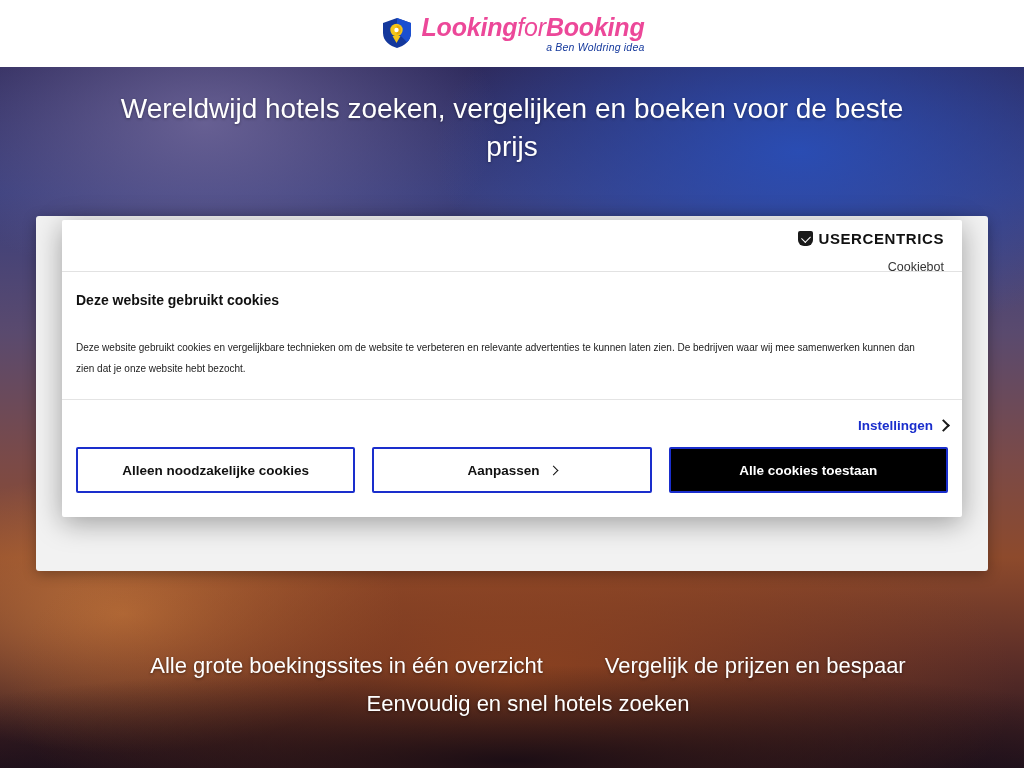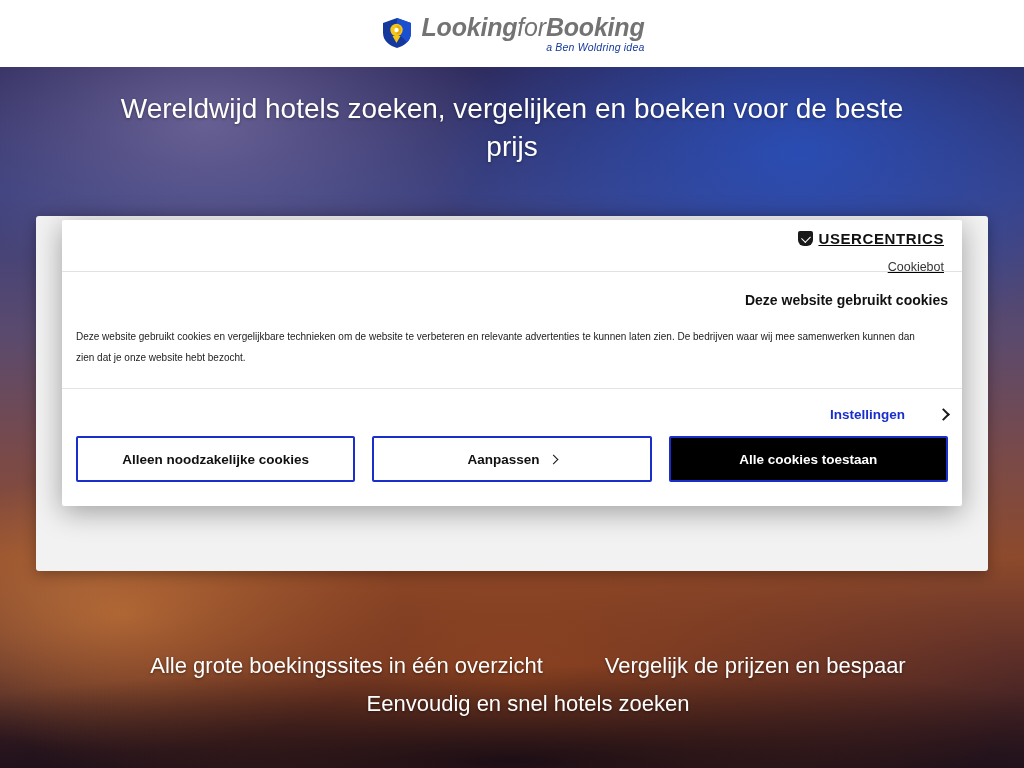--- a/index.html
+++ b/index.html
@@ -22,21 +22,21 @@
     align-items: center;
     justify-content: center;
     z-index: 5;
   }
   .logo-wrap { display: flex; align-items: flex-start; gap: 8px; }
   .logo-mark { width: 34px; height: 34px; position: relative; margin-top: 2px; }
   .logo-text-block { display: flex; flex-direction: column; }
   .logo-text {
     font-size: 25px;
     font-weight: bold;
-    color: #737373;
+    color: #ec4899;
     letter-spacing: -0.2px;
     line-height: 26px;
     font-style: italic;
   }
   .logo-text .thin { font-weight: normal; }
   .logo-sub {
     font-size: 10.5px;
     color: #14389c;
     font-style: italic;
     text-align: right;
@@ -124,21 +124,21 @@
     border-radius: 2px;
   }
   .cookie-brandbar {
     height: 52px;
     border-bottom: 1px solid #e2e2e2;
     display: flex;
     align-items: flex-start;
     justify-content: flex-end;
     padding: 10px 18px 0 0;
   }
-  .brand-block { text-align: right; text-decoration: underline; }
+  .brand-block { text-align: right; }
   .brand-row {
     display: flex;
     align-items: center;
     justify-content: flex-end;
     gap: 5px;
   }
   .brand-shield {
     width: 15px; height: 15px;
     background: #1a1a1a;
     border-radius: 2px 2px 6px 6px;
@@ -164,40 +164,39 @@
     color: #333333;
     margin-top: 13px;
     text-align: right;
   }
 
   .cookie-body { padding: 20px 14px 20px 14px; }
   .cookie-heading {
     font-size: 14px;
     font-weight: bold;
     color: #111111;
-    margin-bottom: 18px;
-    text-align: right;
+    margin-bottom: 29px;
   }
   .cookie-text {
     font-size: 10px;
     line-height: 21px;
     color: #222222;
     max-width: 845px;
   }
   .cookie-divider {
     height: 1px;
     background: #e4e4e4;
     margin: 0;
   }
   .settings-row {
     display: flex;
     align-items: center;
     justify-content: flex-end;
     padding: 18px 14px 10px 14px;
-    gap: 34px;
+    gap: 6px;
   }
   .settings-link {
     font-size: 13.5px;
     font-weight: bold;
     color: #1a2ecc;
     cursor: pointer;
   }
   .chev {
     display: inline-block;
     width: 9px; height: 9px;

